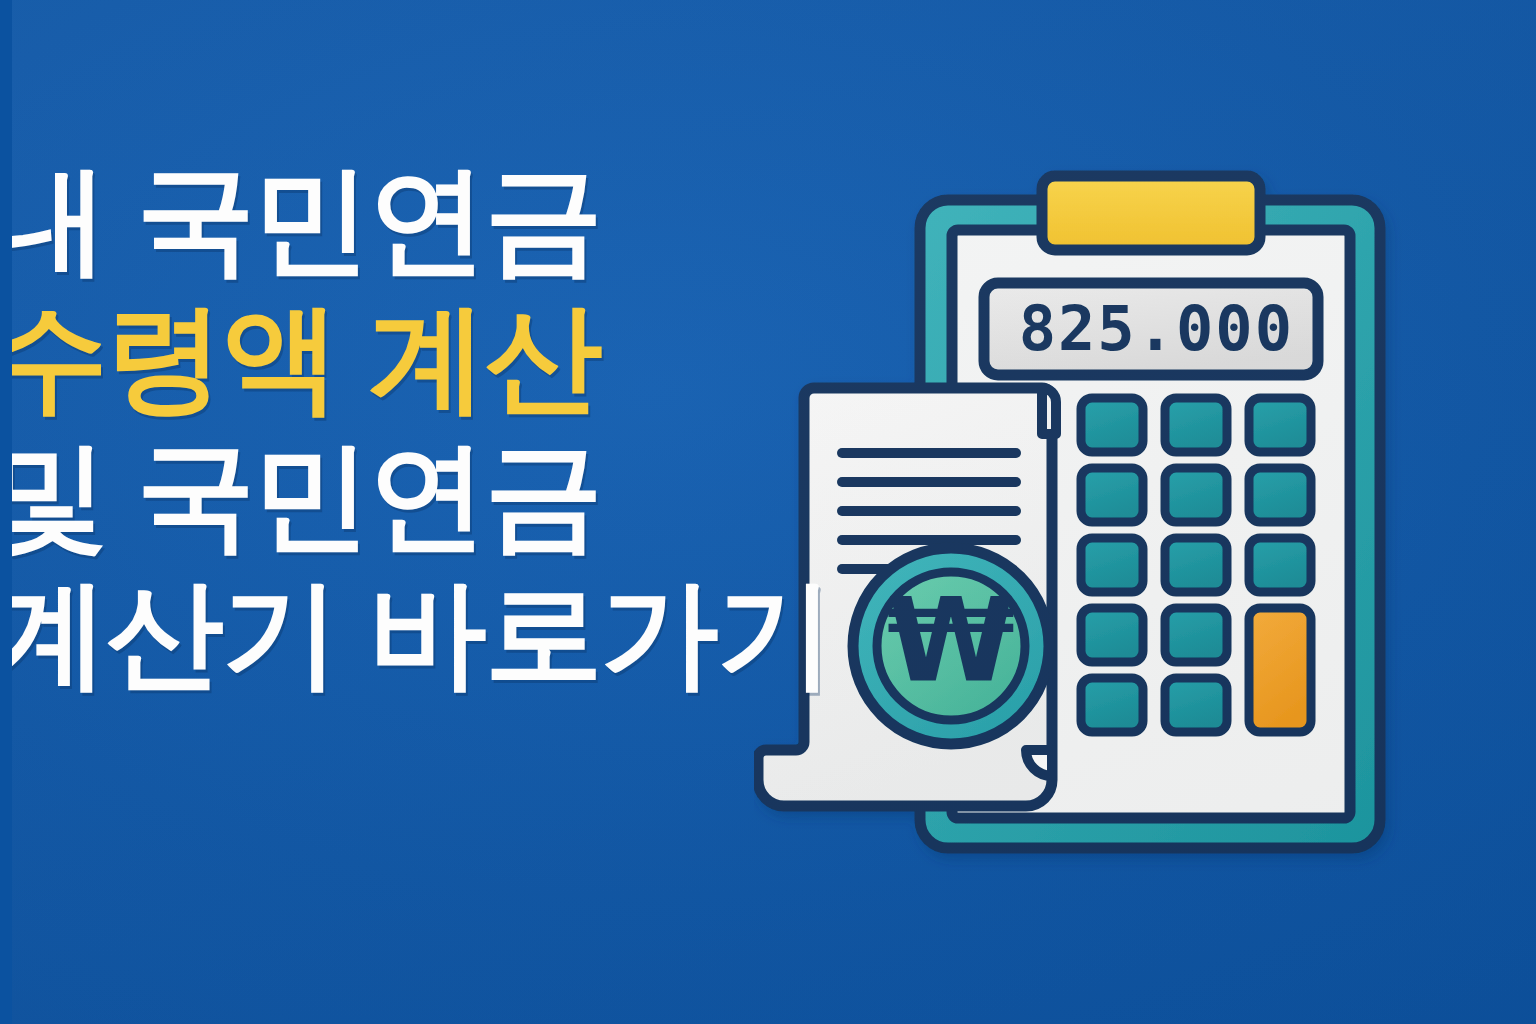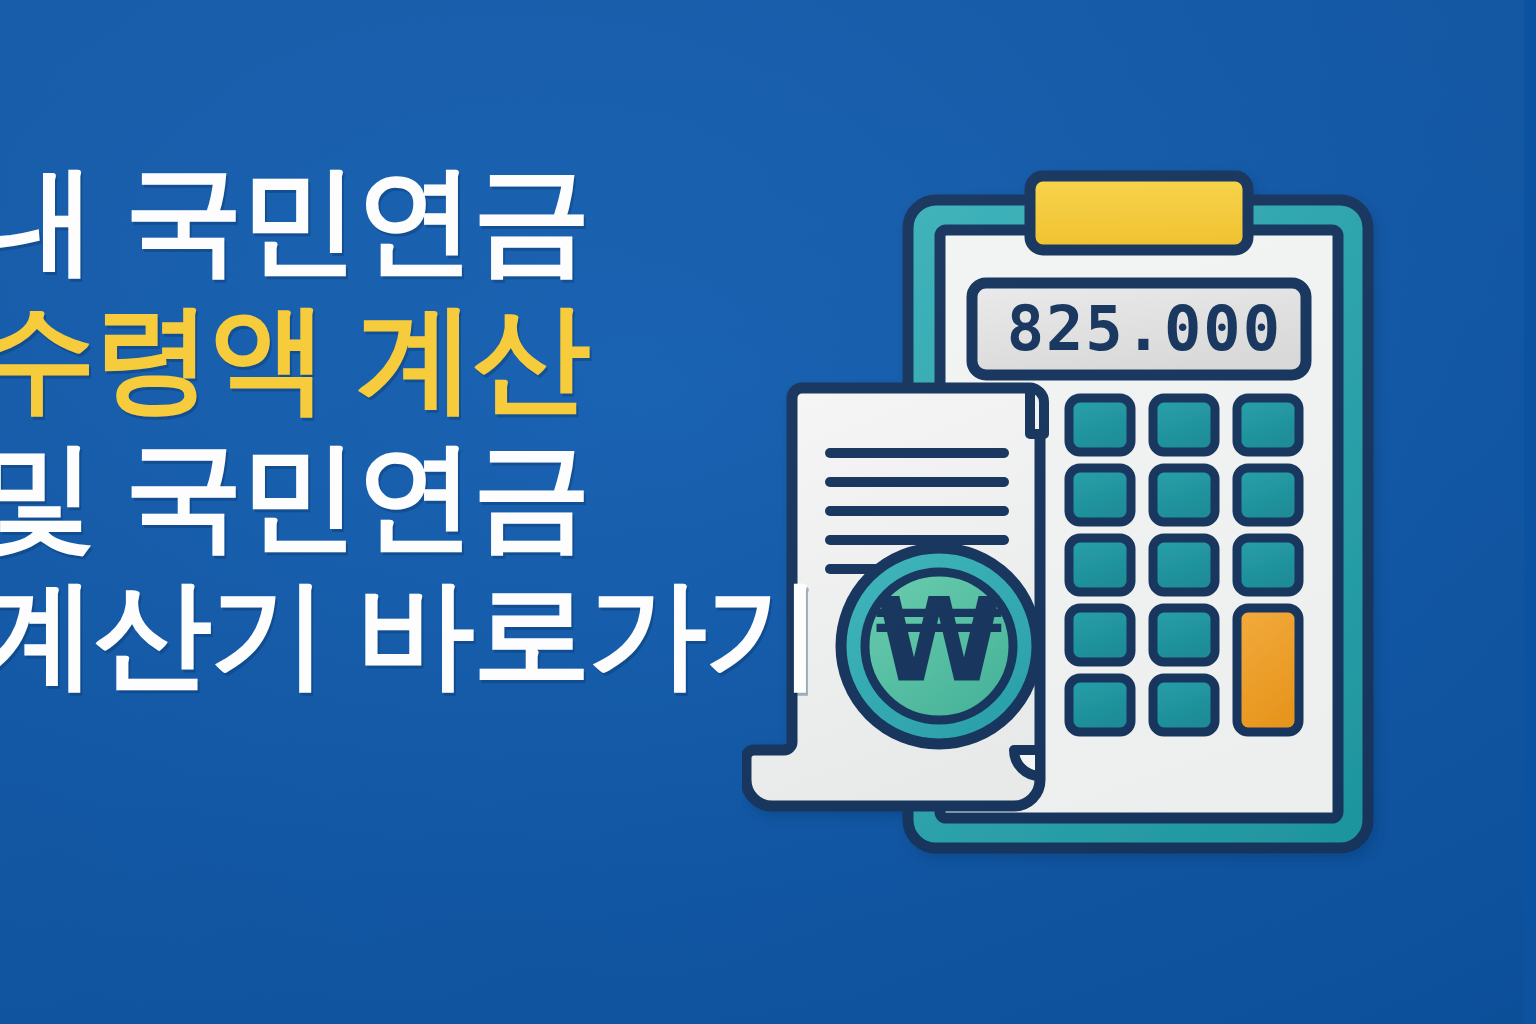--- a/index.html
+++ b/index.html
@@ -7,20 +7,21 @@
     padding: 0;
     background: #0b52a0;
   }
   #stage {
     position: relative;
     width: 1524px;
     height: 1024px;
     overflow: hidden;
     background: radial-gradient(ellipse 120% 110% at 42% 38%, #1561b4 0%, #0f57a7 45%, #0b4f9c 100%);
     font-family: "Liberation Sans", sans-serif;
+    margin-left: 12px;
   }
   #stage::after{
     content:"";
     position:absolute; inset:0;
     background: linear-gradient(160deg, rgba(255,255,255,0.04) 0%, rgba(0,0,0,0.05) 100%);
     pointer-events:none;
   }
 
   
   .headline {

